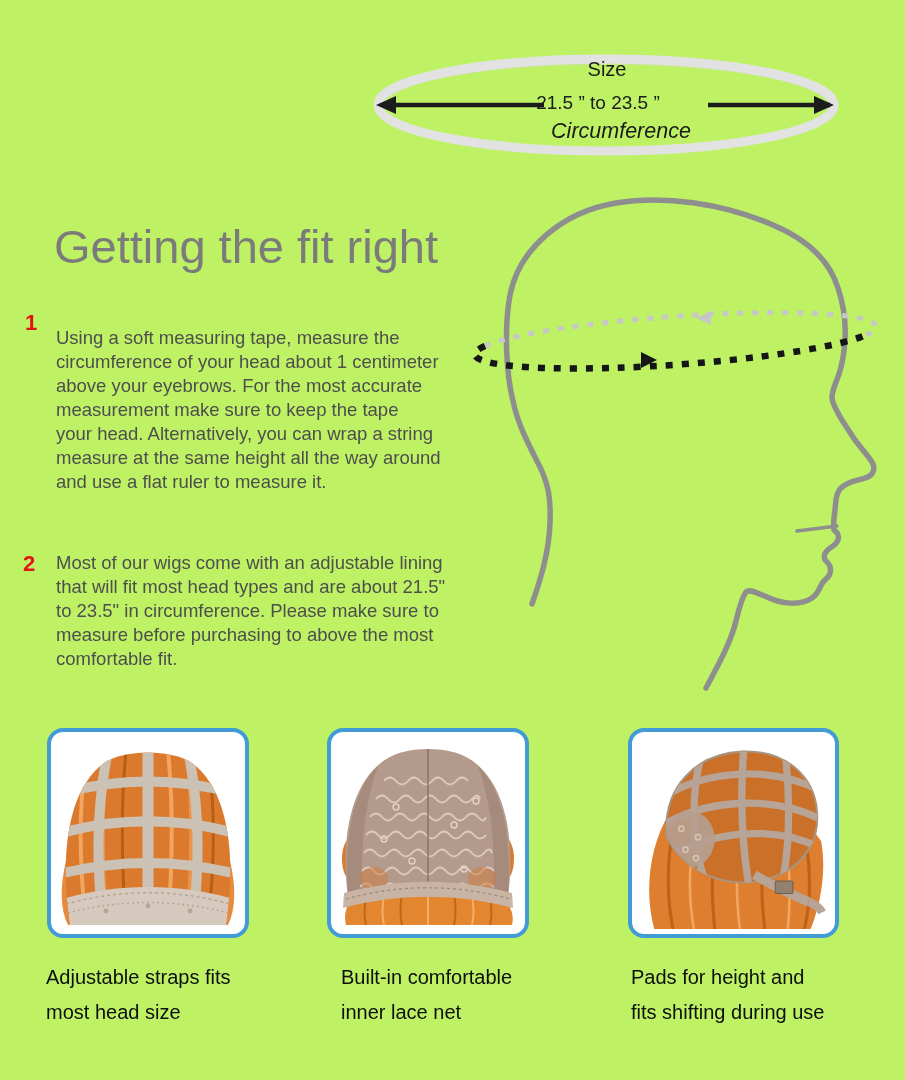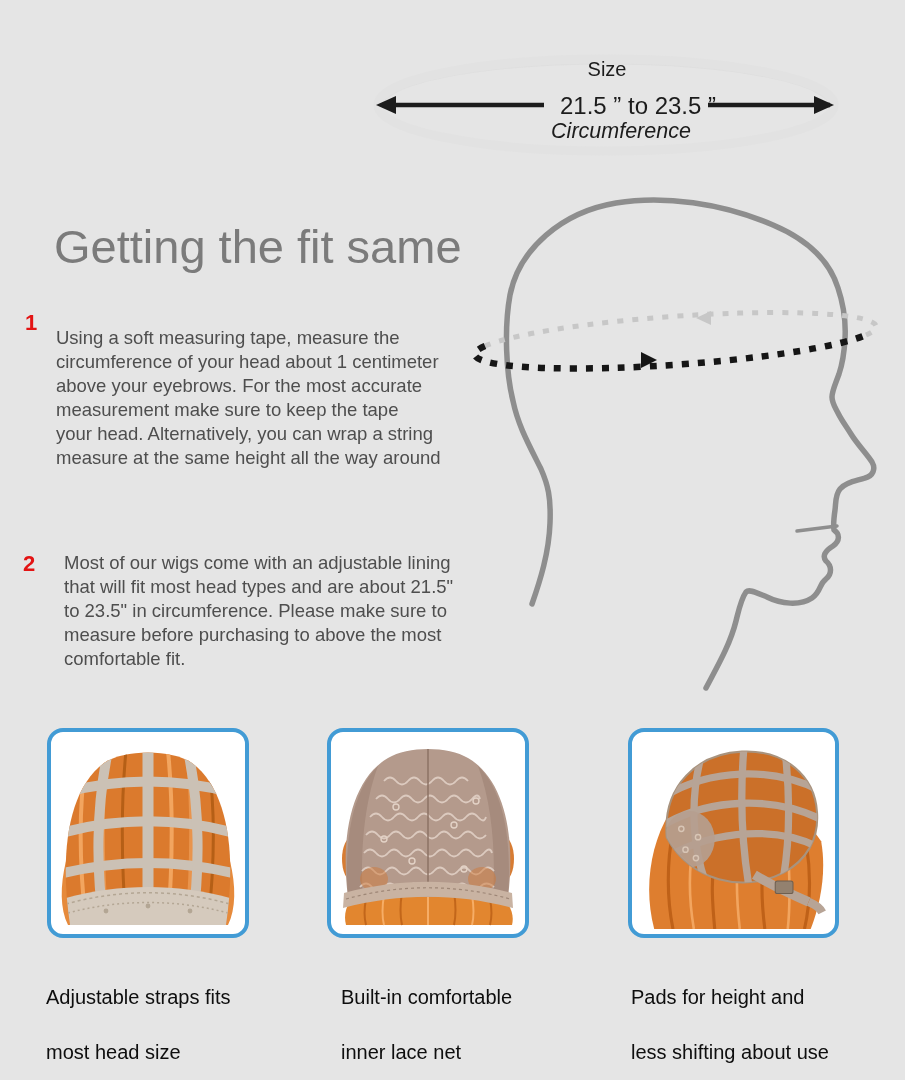--- a/index.html
+++ b/index.html
@@ -1,69 +1,70 @@
 <!DOCTYPE html>
 <html><head>
 <meta charset="utf-8">
 <style>
   html,body{margin:0;padding:0;background:#ffffff;}
   .stage{
-    position:relative;width:905px;height:1080px;background:#e5e5e5;overflow:hidden;
+    position:relative;width:905px;height:1080px;background:#bef264;overflow:hidden;
     font-family:"Liberation Sans", sans-serif;
   }
   .abs{position:absolute;}
   .diagram-label{color:#1c1c1c;text-align:center;}
   .size-label{left:507px;top:58px;width:200px;font-size:20px;}
-  .range-label{left:538px;top:92px;width:200px;font-size:24px;}
+  .range-label{left:498px;top:92px;width:200px;font-size:19px;}
   .circ-label{left:521px;top:119px;width:200px;font-size:21.5px;font-style:italic;}
   .page-title{left:54px;top:219px;font-size:47px;color:#7b7b7b;white-space:nowrap;}
   .step-number{color:#e31313;font-weight:bold;font-size:22px;width:22px;text-align:center;}
   .step-text{color:#4e4e4e;font-size:18.5px;line-height:24px;}
   .step-text div{white-space:nowrap;}
   .card{
     position:absolute;top:728px;height:210px;box-sizing:border-box;
     border:4px solid #429bd5;border-radius:16px;background:#ffffff;padding:5px;
   }
   .card svg{display:block;width:100%;height:100%;}
   .caption{position:absolute;top:960px;font-size:20px;line-height:35px;color:#0e0e0e;}
-  .caption div{white-space:nowrap;margin-top:20px;}
+  .caption div{white-space:nowrap;}
 </style>
 </head>
 <body>
 
 <div class="stage">
 
   <svg class="abs" style="left:368px;top:46px;" width="474" height="120" viewBox="0 0 474 120">
     <ellipse cx="238" cy="61" rx="225" ry="44" fill="none" stroke="#dadada" stroke-width="3" opacity="0.6"></ellipse>
     <ellipse cx="238" cy="59" rx="228" ry="46" fill="none" stroke="#e2e2e2" stroke-width="9"></ellipse>
     <g>
       <line x1="14" y1="59" x2="176" y2="59" stroke="#1c1c1c" stroke-width="4.5"></line>
       <line x1="340" y1="59" x2="462" y2="59" stroke="#1c1c1c" stroke-width="4.5"></line>
       <polygon points="8,59 28,50 28,68" fill="#1c1c1c"></polygon>
       <polygon points="466,59 446,50 446,68" fill="#1c1c1c"></polygon>
     </g>
   </svg>
   <div class="abs diagram-label size-label">Size</div>
   <div class="abs diagram-label range-label">21.5 ” to 23.5 ”</div>
   <div class="abs diagram-label circ-label">Circumference</div>
 
-  <div class="abs page-title">Getting the fit same</div>
+  <div class="abs page-title">Getting the fit right</div>
 
   <div class="abs step-number" style="left:20px;top:310px;">1</div>
   <div class="abs step-text" style="left:56px;top:326px;">
     <div>Using a soft measuring tape, measure the</div>
     <div>circumference of your head about 1 centimeter</div>
     <div>above your eyebrows. For the most accurate</div>
     <div>measurement make sure to keep the tape</div>
     <div>your head. Alternatively, you can wrap a string</div>
     <div>measure at the same height all the way around</div>
+    <div>and use a flat ruler to measure it.</div>
   </div>
 
   <div class="abs step-number" style="left:18px;top:551px;">2</div>
-  <div class="abs step-text" style="left:64px;top:551px;">
+  <div class="abs step-text" style="left:56px;top:551px;">
     <div>Most of our wigs come with an adjustable lining</div>
     <div>that will fit most head types and are about 21.5"</div>
     <div>to 23.5" in circumference. Please make sure to</div>
     <div>measure before purchasing to above the most</div>
     <div>comfortable fit.</div>
   </div>
 
   <svg class="abs" style="left:460px;top:185px;" width="445" height="520" viewBox="0 0 445 520">
     <path d="M 72 419
          C 80 396, 89 368, 90 338
@@ -239,16 +240,16 @@
   <div class="abs caption" style="left:46px;">
     <div>Adjustable straps fits</div>
     <div>most head size</div>
   </div>
   <div class="abs caption" style="left:341px;">
     <div>Built-in comfortable</div>
     <div>inner lace net</div>
   </div>
   <div class="abs caption" style="left:631px;">
     <div>Pads for height and</div>
-    <div>less shifting about use</div>
+    <div>fits shifting during use</div>
   </div>
 
 </div>
 
 </body></html>

